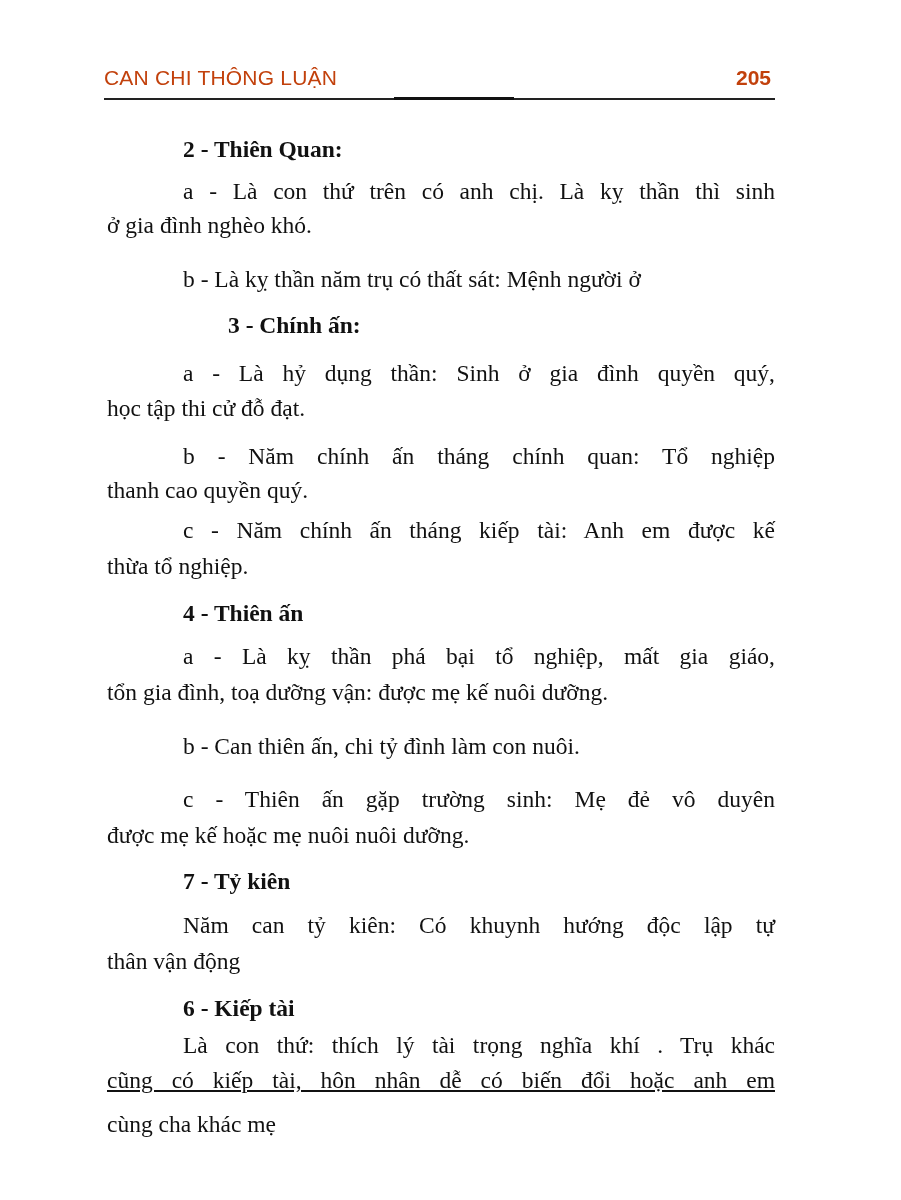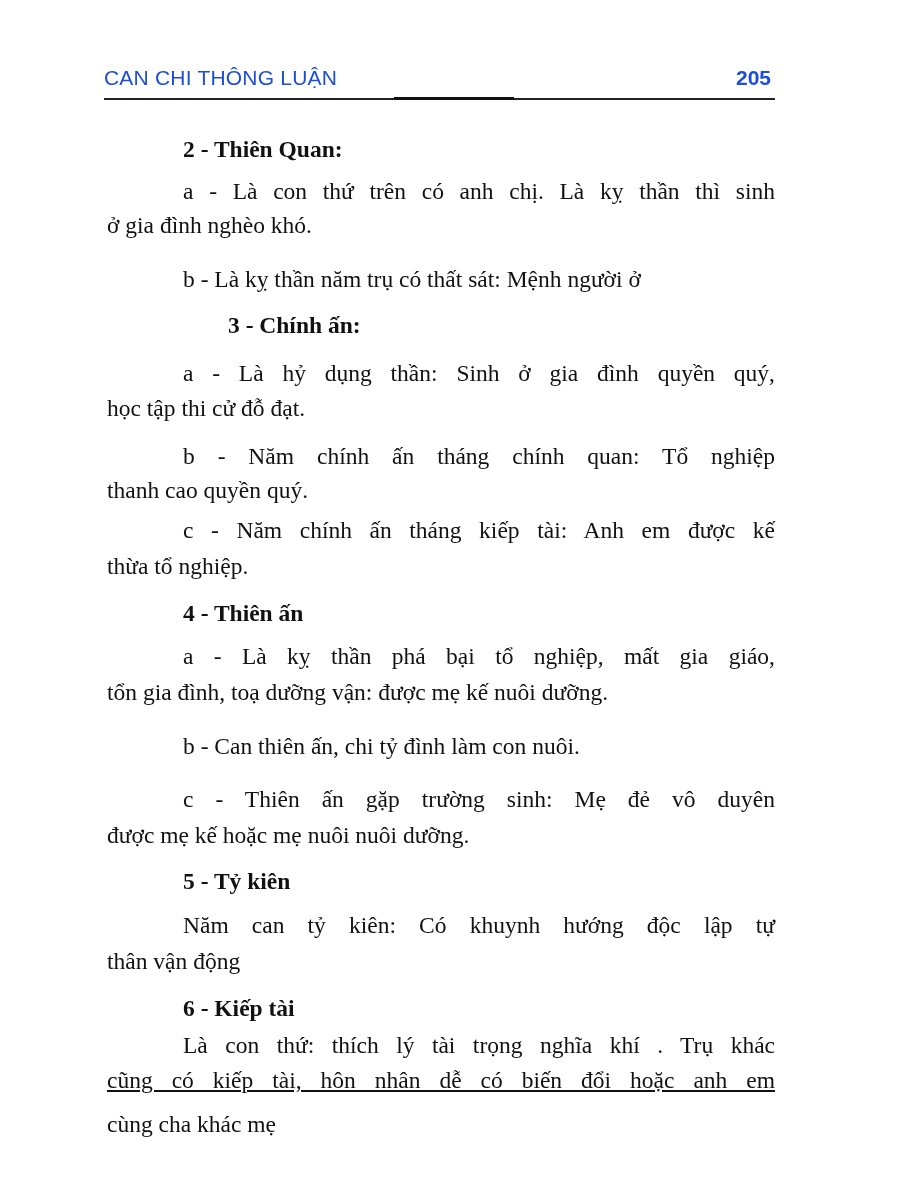--- a/index.html
+++ b/index.html
@@ -21,21 +21,21 @@
       background: #ffffff;
     }
     .running-header {
       position: absolute;
       left: 104px;
       top: 66px;
       width: 671px;
       height: 32px;
       font-family: "Liberation Sans", sans-serif;
       font-size: 21px;
-      color: #1d4ed8;
+      color: #c2410c;
     }
     .running-header .title {
       position: absolute;
       left: 0;
       top: 0;
       letter-spacing: 0.2px;
     }
     .running-header .page-number {
       position: absolute;
       right: 4px;
@@ -115,21 +115,21 @@
     <div class="line indent justify" style="top:517px;">c - Năm chính ấn tháng kiếp tài: Anh em được kế</div>
     <div class="line" style="top:553px;">thừa tổ nghiệp.</div>
 
     <div class="line indent heading" style="top:600px;">4 - Thiên ấn</div>
     <div class="line indent justify" style="top:643px;">a - Là kỵ thần phá bại tổ nghiệp, mất gia giáo,</div>
     <div class="line" style="top:679px;">tổn gia đình, toạ dưỡng vận: được mẹ kế nuôi dưỡng.</div>
     <div class="line indent" style="top:733px;">b - Can thiên ấn, chi tỷ đình làm con nuôi.</div>
     <div class="line indent justify" style="top:786px;">c - Thiên ấn gặp trường sinh: Mẹ đẻ vô duyên</div>
     <div class="line" style="top:822px;">được mẹ kế hoặc mẹ nuôi nuôi dưỡng.</div>
 
-    <div class="line indent heading" style="top:868px;">5 - Tỷ kiên</div>
+    <div class="line indent heading" style="top:868px;">7 - Tỷ kiên</div>
     <div class="line indent justify" style="top:912px;">Năm can tỷ kiên: Có khuynh hướng độc lập tự</div>
     <div class="line" style="top:948px;">thân vận động</div>
 
     <div class="line indent heading" style="top:995px;">6 - Kiếp tài</div>
     <div class="line indent justify" style="top:1032px;">Là con thứ: thích lý tài trọng nghĩa khí . Trụ khác</div>
     <div class="line justify" style="top:1067px;text-decoration:underline;">cũng có kiếp tài, hôn nhân dễ có biến đổi hoặc anh em</div>
     <div class="line" style="top:1102px;margin-top:9px;">cùng cha khác mẹ</div>
 
   </div>
 </div>

